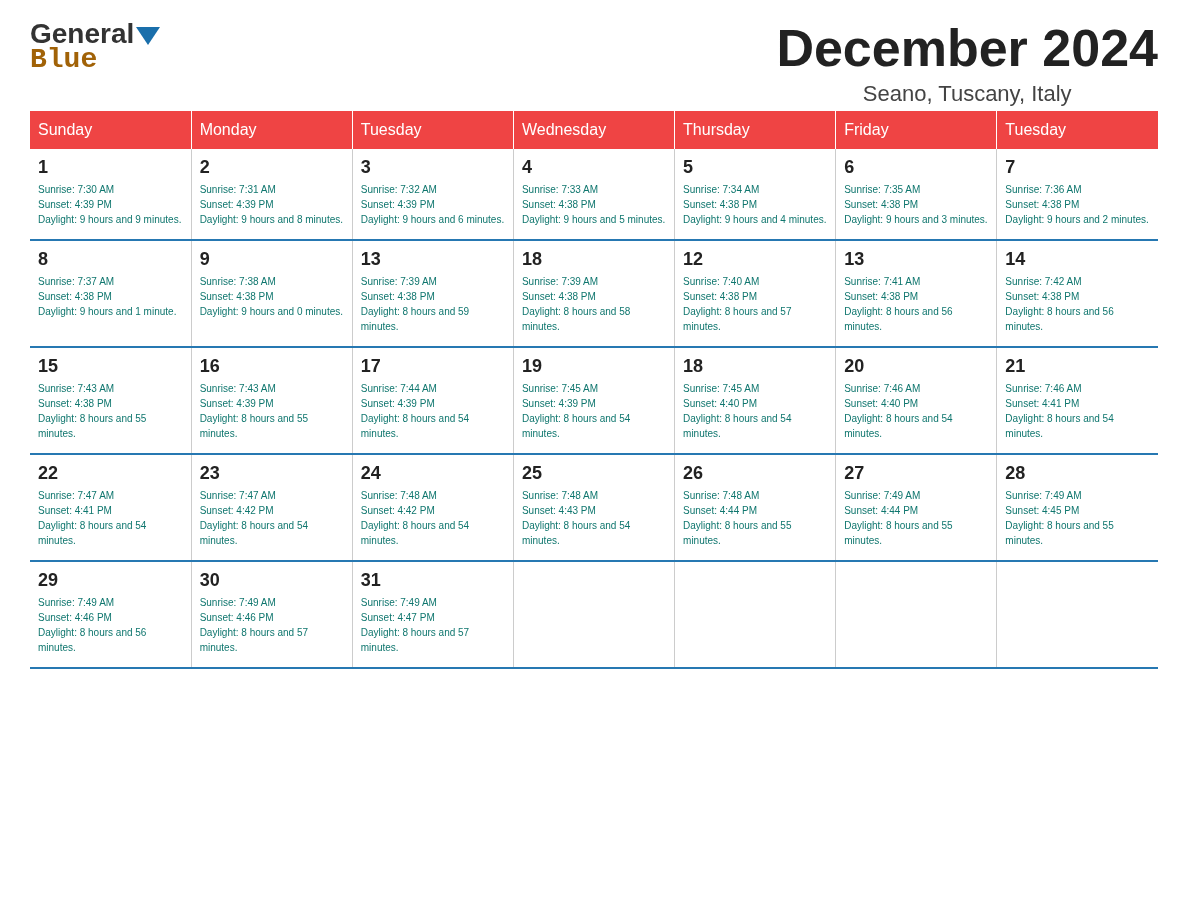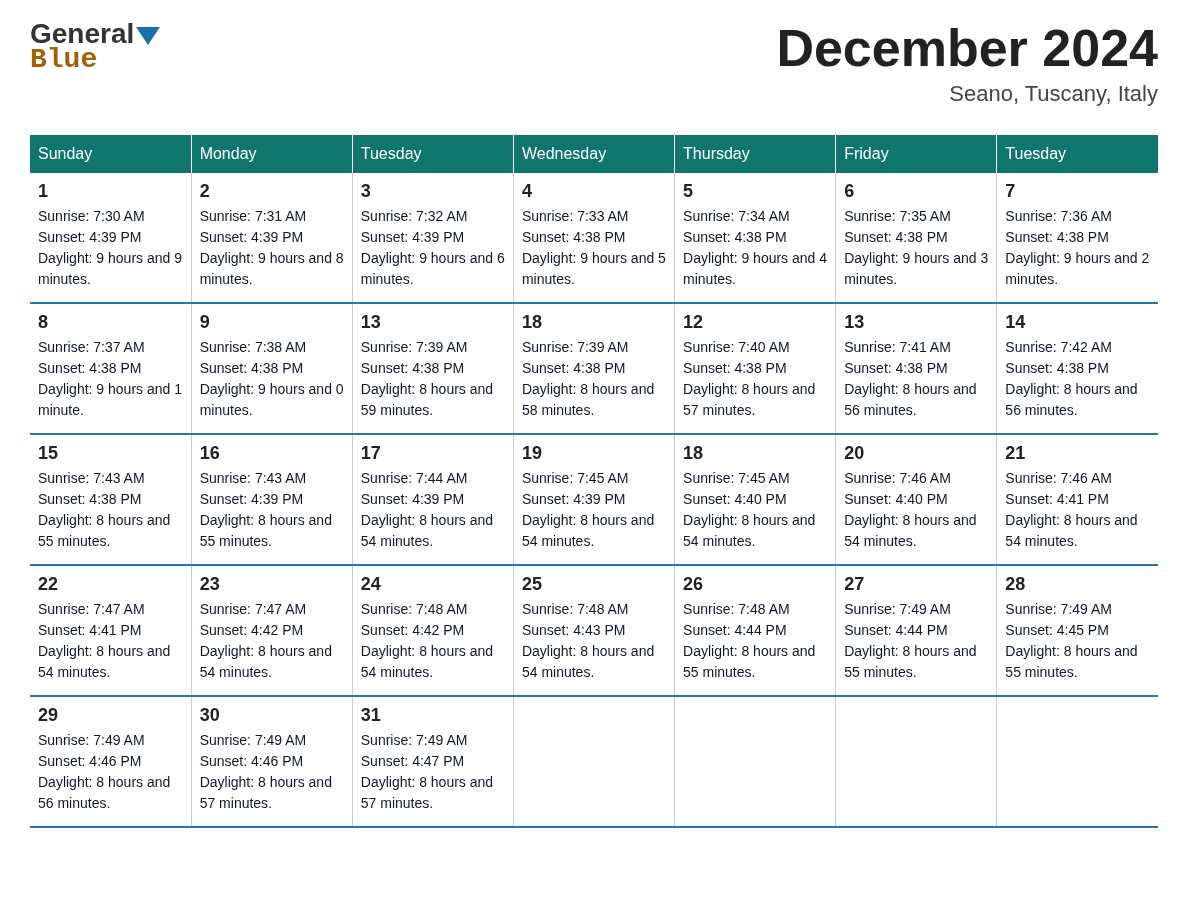--- a/index.html
+++ b/index.html
@@ -7,21 +7,21 @@
       font-family: Arial, sans-serif;
       background: #fff;
       padding: 20px 30px;
       width: 1188px;
       min-height: 918px;
     }
     .header {
       display: flex;
       justify-content: space-between;
       align-items: flex-start;
-      margin-bottom: 28px;
+      margin-bottom: 4px;
     }
     .logo {
       display: flex;
       flex-direction: column;
       line-height: 1;
     }
     .logo-general {
       font-size: 28px;
       font-weight: bold;
       color: #333;
@@ -39,40 +39,40 @@
       margin-top: 4px;
     }
     .logo-blue {
       font-size: 28px;
       font-weight: bold;
       color: #a16207;
       margin-top: -2px;
       font-family: Liberation Mono, monospace;
     }
     .title-section {
-      text-align: right;
+      text-align: center;
     }
     .month-title {
       font-size: 52px;
       font-weight: bold;
       color: #222;
       line-height: 1.1;
     }
     .location {
       font-size: 22px;
       color: #444;
       margin-top: 4px;
     }
     .calendar {
       width: 100%;
       border-collapse: collapse;
       font-size: 14px;
     }
     .calendar thead tr {
-      background-color: #0f766e;
+      background-color: #ef4444;
       color: #fff;
     }
     .calendar thead th {
       padding: 10px 8px;
       text-align: left;
       font-weight: normal;
       font-size: 16px;
       border-right: 1px solid #fff;
     }
     .calendar thead th:last-child {
@@ -91,22 +91,22 @@
       border-right: none;
     }
     .day-number {
       font-size: 18px;
       font-weight: bold;
       color: #222;
       display: block;
       margin-bottom: 4px;
     }
     .day-info {
-      font-size: 14px;
-      color: #0f172a;
+      font-size: 10px;
+      color: #0f766e;
       line-height: 1.5;
     }
     .empty-cell {
       background: #fff;
     }
   </style>
 </head>
 <body>
 
 <div class="header">

